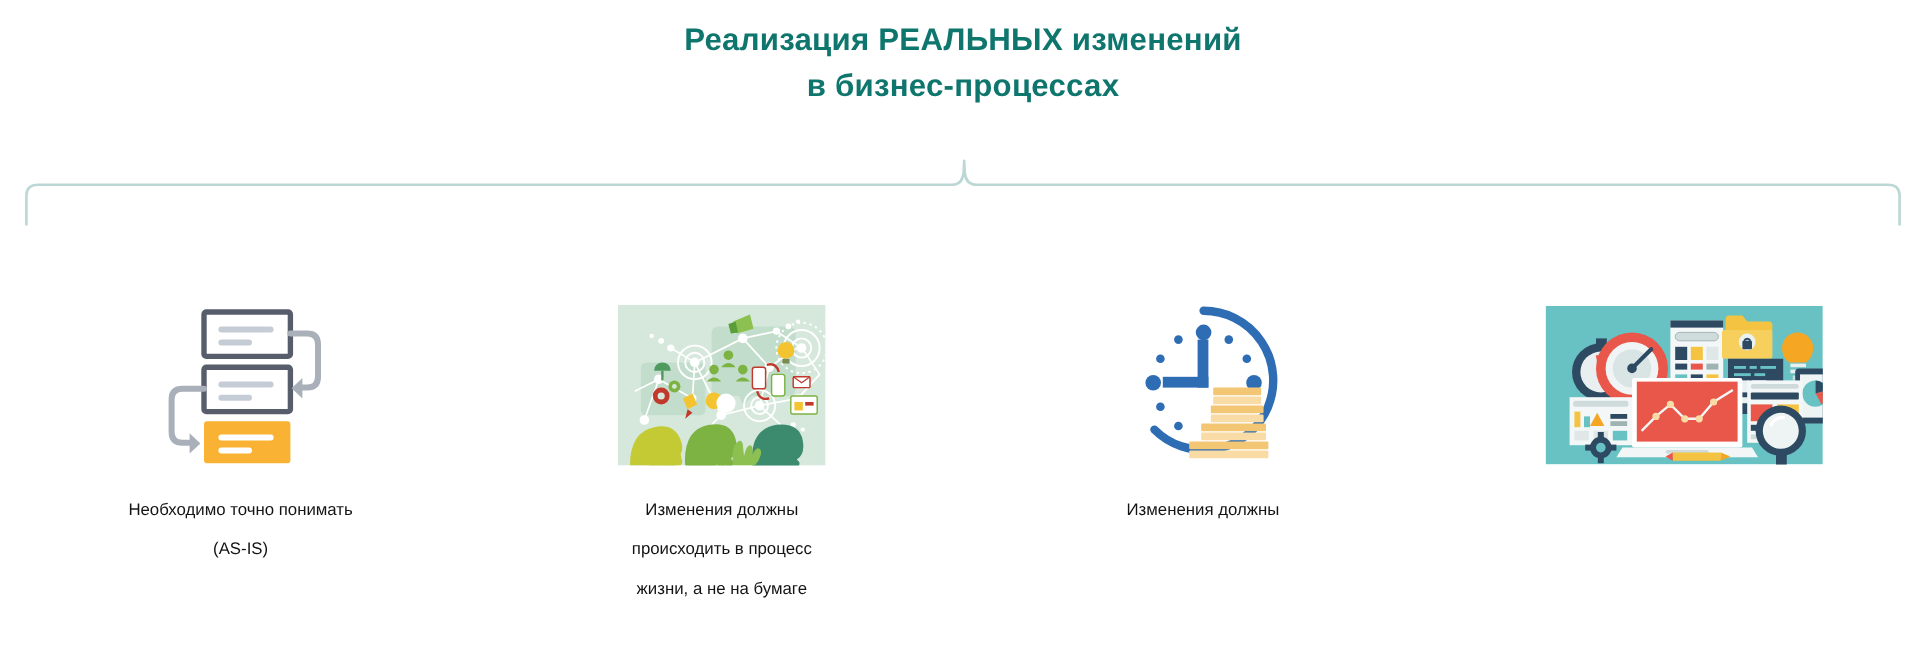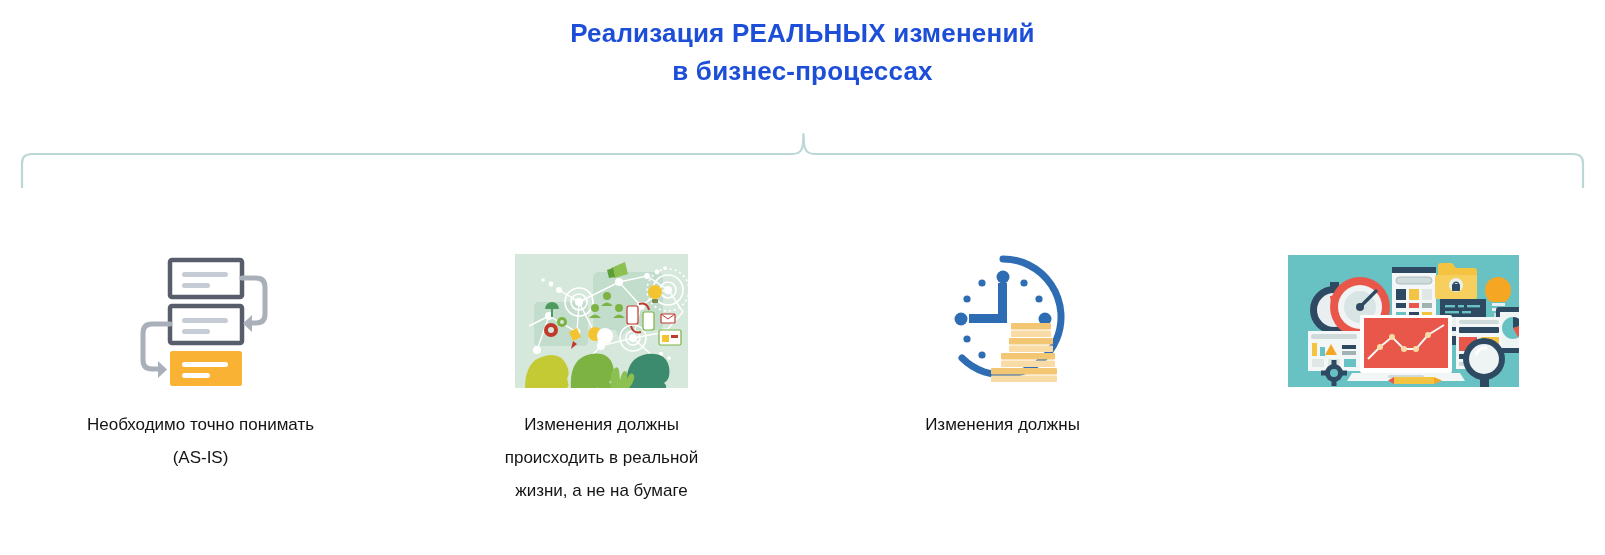--- a/index.html
+++ b/index.html
@@ -23,21 +23,21 @@
     left: 0;
     top: 14px;
     width: 1605px;
     text-align: center;
   }
   .title-line {
     font-size: 26px;
     font-weight: bold;
     line-height: 38px;
     letter-spacing: 0.2px;
-    color: #1d4ed8;
+    color: #0f766e;
   }
 
   
   .brace-wrap {
     position: absolute;
     left: 0;
     top: 126px;
     width: 1605px;
     height: 62px;
   }
@@ -61,21 +61,21 @@
     align-items: center;
   }
   .art {
     height: 142px;
     display: flex;
     align-items: center;
     justify-content: center;
   }
   .caption {
     margin-top: 16px;
-    font-size: 17px;
+    font-size: 14px;
     line-height: 33px;
     text-align: center;
     color: #141414;
     max-width: 390px;
   }
   .caption .ln { display: block; white-space: nowrap; }
 </style>
 </head>
 <body>
 
@@ -215,21 +215,21 @@
         <path d="M10 134 q0 -28 20 -32 q16 -4 22 10 q4 10 -2 14 q6 4 2 8 l-4 0 q2 6 -6 6 l0 -6 l-6 6 l0 -6 q-8 2 -10 0 z" fill="#c3ca33"></path>
         <path d="M56 134 q-2 -30 20 -34 q18 -3 22 12 q3 12 -4 16 q5 4 0 7 l-5 -1 q1 6 -7 6 l1 -7 l-7 6 z" fill="#7cb342"></path>
         <path d="M112 134 q-3 -30 20 -34 q19 -2 22 13 q2 12 -5 16 q5 4 -1 7 l-5 -1 q1 6 -7 6 l1 -7 l-7 6 z" fill="#3d8b6f"></path>
 
         <path d="M96 134 q-2 -16 4 -20 q3 -2 4 2 l1 10 q2 -9 5 -9 q3 0 2 8 q3 -7 6 -5 q3 2 -1 10 l-3 4 z" fill="#8cc152"></path>
         <path d="M46 134 q-2 -12 2 -14 q3 -1 4 3 l1 6 z" fill="#c3ca33"></path>
       </svg>
     </div>
     <div class="caption">
       <span class="ln">Изменения должны</span>
-      <span class="ln">происходить в реальной</span>
+      <span class="ln">происходить в процесс</span>
       <span class="ln">жизни, а не на бумаге</span>
     </div>
   </div>
 
   <div class="col">
     <div class="art">
       <svg width="140" height="140" viewBox="0 0 140 140">
 
         <path d="M70 8 a58 58 0 1 1 -41 99" stroke="#2e6db4" stroke-width="7" fill="none" stroke-linecap="round"></path>
 

